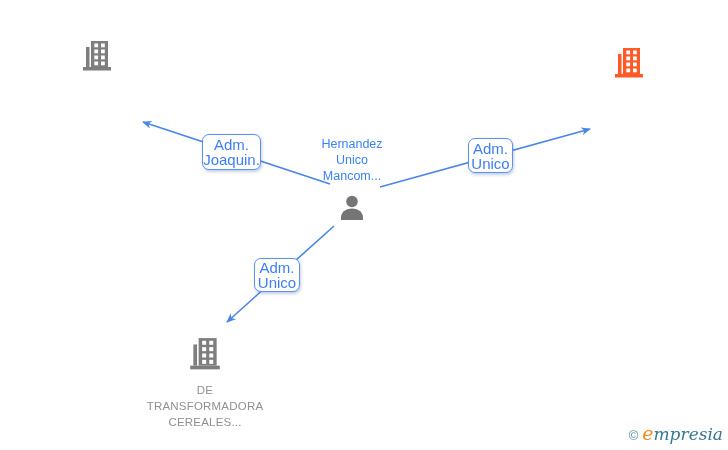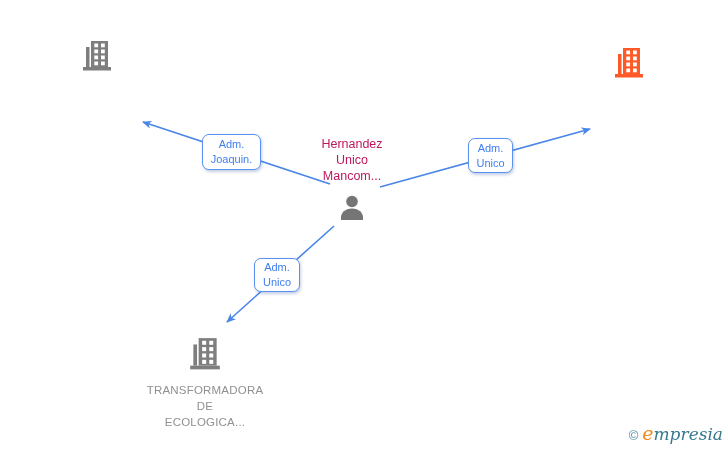--- a/index.html
+++ b/index.html
@@ -40,21 +40,21 @@
   .company-name.light {
     font-weight: normal;
     color: #909090;
     font-size: 11.5px;
     line-height: 16px;
   }
   .person-name {
     font-size: 12.5px;
     line-height: 16px;
     font-weight: normal;
-    color: #be185d;
+    color: #3b82f6;
   }
 
   .icon-wrap { display: inline-block; margin-top: 8px; }
   .icon-gray   { color: #7e7e7e; }
   .icon-orange { color: #fd5a28; }
   .icon-person { color: #757575; }
 
   .node-higuereta      { left: 17px;  top: 31px;  width: 160px; }
   .node-hms            { left: 549px; top: 38px;  width: 160px; }
   .node-person         { left: 272px; top: 136px; width: 160px; }
@@ -62,21 +62,21 @@
   .node-transformadora .company-name { margin-top: 6px; }
 
   
   .edge-label {
     position: absolute;
     background: #ffffff;
     border: 1.5px solid #5b92f0;
     border-radius: 7px;
     box-shadow: 1px 1.5px 3px rgba(90, 120, 180, 0.35);
     color: #3f7ef2;
-    font-size: 11px;
+    font-size: 15px;
     line-height: 15px;
     text-align: center;
     display: flex;
     flex-direction: column;
     justify-content: center;
     cursor: pointer;
   }
   .edge-label-1 { left: 202px; top: 134px; width: 59px; height: 36px; }
   .edge-label-2 { left: 468px; top: 138px; width: 45px; height: 35px; }
   .edge-label-3 { left: 254px; top: 258px; width: 46px; height: 34px; }
@@ -197,23 +197,23 @@
           <rect x="14.3" y="10.5" width="3.8" height="3.8"></rect>
             <rect x="21" y="10.5" width="3.8" height="3.8"></rect>
           <rect x="14.3" y="16.5" width="3.8" height="3.8"></rect>
             <rect x="21" y="16.5" width="3.8" height="3.8"></rect>
           <rect x="14.3" y="22.5" width="3.8" height="3.8"></rect>
             <rect x="21" y="22.5" width="3.8" height="3.8"></rect>
         </g>
       </svg>
     </span>
     <div class="company-name light">
+      <div>DE</div>
       <div>TRANSFORMADORA</div>
-      <div>DE</div>
-      <div>ECOLOGICA...</div>
+      <div>CEREALES...</div>
     </div>
   </div>
 
   <div class="edge-label edge-label-1">
     <div>Adm.</div>
     <div>Joaquin.</div>
   </div>
   <div class="edge-label edge-label-2">
     <div>Adm.</div>
     <div>Unico</div>

